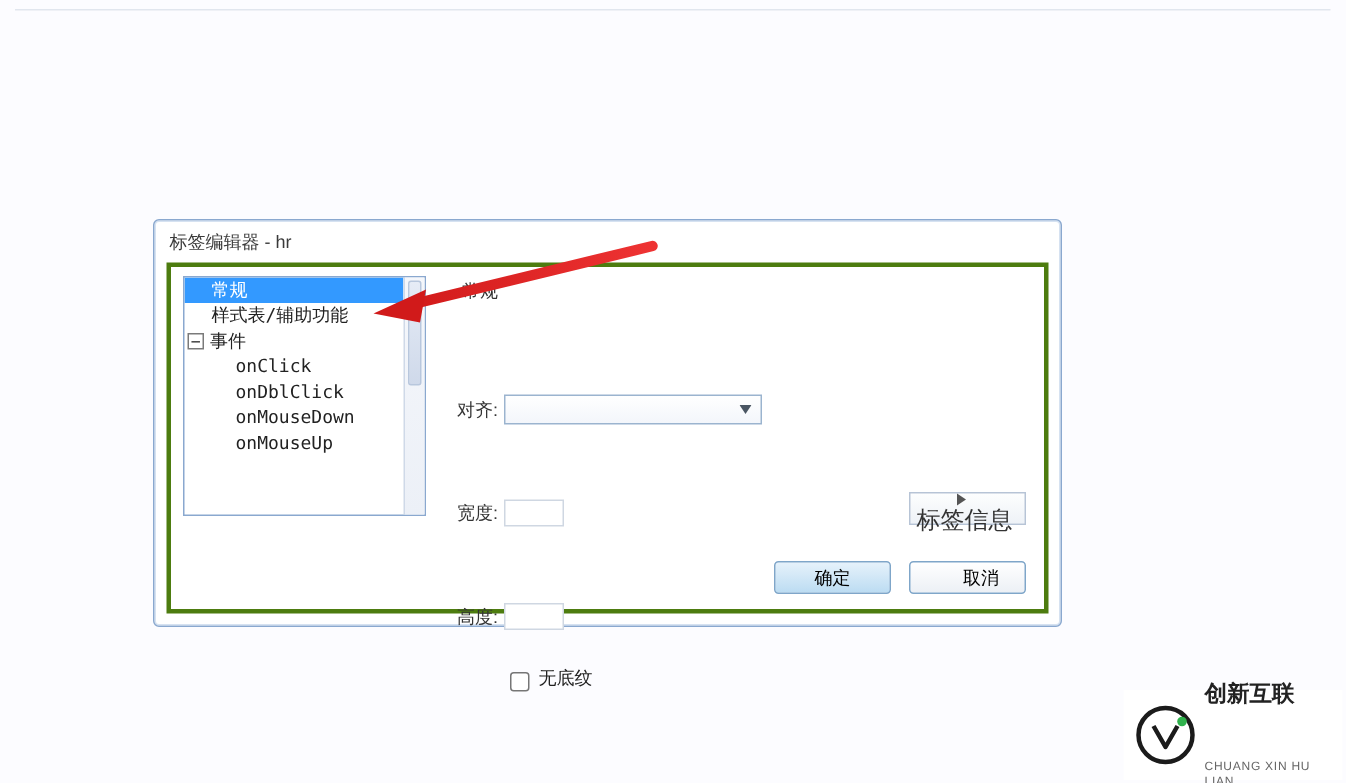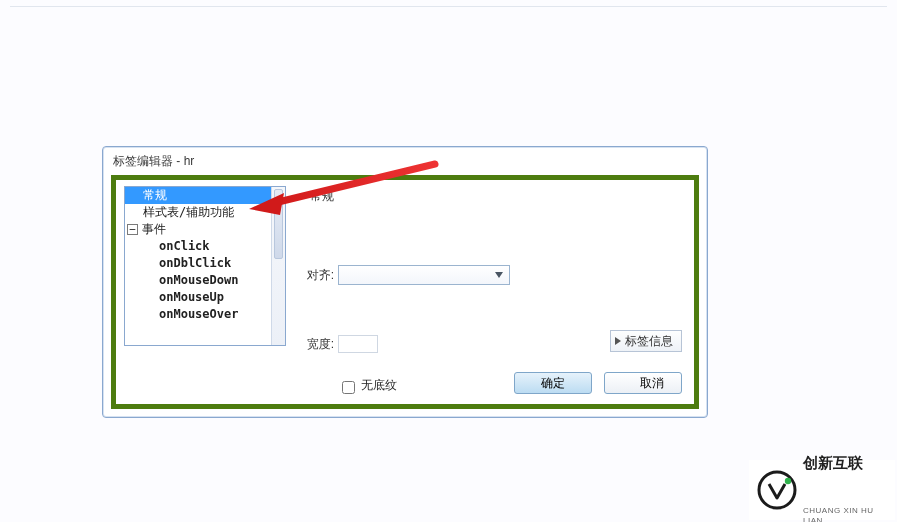--- a/index.html
+++ b/index.html
@@ -35,21 +35,21 @@
   .dialog-title {
     position: absolute;
     left: 10px; top: 6px;
     color: #3a3a3a;
     font-size: 12px;
   }
   .dialog-inner {
     position: absolute;
     left: 8px; right: 8px;
     top: 28px; bottom: 8px;
-    border: 5px solid #4d7c0f;
+    border: 3px solid #4d7c0f;
     background: #ffffff;
   }
 
   
   .tree-panel {
     position: absolute;
     left: 8px; top: 6px;
     width: 162px; height: 160px;
     border: 1px solid #8aa8cf;
     background: #ffffff;
@@ -82,21 +82,21 @@
     align-items: center;
     height: 17px;
     padding-left: 2px;
     white-space: nowrap;
   }
   .tree .row.selected {
     background: #3399ff;
     color: #fff;
   }
   .tree .indent1 { padding-left: 18px; }
-  .tree .indent2 { padding-left: 34px; font-weight: bold; }
+  .tree .indent2 { padding-left: 34px; }
   .tree .toggle {
     display: inline-flex; align-items:center; justify-content:center;
     width: 11px; height: 11px;
     border: 1px solid #7a7a7a;
     margin-right: 4px;
     font-size: 11px;
     line-height: 9px;
     color: #333;
     background: #fff;
   }
@@ -161,22 +161,23 @@
   .chk-row input { margin: 0 6px 0 0; }
 
   .tag-info-btn {
     position: absolute;
     right: 4px; top: 144px;
     height: 22px;
     padding: 0 8px 0 4px;
     border: 1px solid #b7c4d6;
     background: linear-gradient(#fdfefe, #eef2f7);
     display: inline-flex; align-items:center;
-    font-size: 12px;
+    font-size: 16px;
     color: #333;
+    flex-direction: column;
   }
   .tag-info-btn .tri {
     width: 0; height: 0;
     border-top: 4px solid transparent;
     border-bottom: 4px solid transparent;
     border-left: 6px solid #555;
     margin-right: 4px;
   }
 
   .dlg-buttons {
@@ -257,23 +258,20 @@
             <span>onClick</span>
           </div>
           <div class="row indent2">
             <span>onDblClick</span>
           </div>
           <div class="row indent2">
             <span>onMouseDown</span>
           </div>
           <div class="row indent2">
             <span>onMouseUp</span>
-          </div>
-          <div class="row indent2">
-            <span>onMouseOver</span>
           </div>
         </div>
       <div class="tree-scroll-track">
         <div class="tree-scroll-thumb"></div>
       </div>
     </div>
 
     <div class="right-pane">
       <div class="section-header">
         <span></span><span class="dash">-</span><span>常规</span>
@@ -286,20 +284,24 @@
           <div class="combo">
             <span class="arrow">
               <svg width="8" height="6" viewBox="0 0 8 6">
                   <path d="M0 0 L8 0 L4 6 Z" fill="#4a5663"></path>
                 </svg>
             </span>
           </div>
         </div>
         <div class="form-row">
           <label>宽度:</label>
+          <div class="textinput-slim"></div>
+        </div>
+        <div class="form-row">
+          <label>高度:</label>
           <div class="textinput-slim"></div>
         </div>
         <div class="chk-row">
           <input type="checkbox" style="">
           <span>无底纹</span>
         </div>
       </div>
 
       <div class="tag-info-btn">
         <span class="tri"></span>

